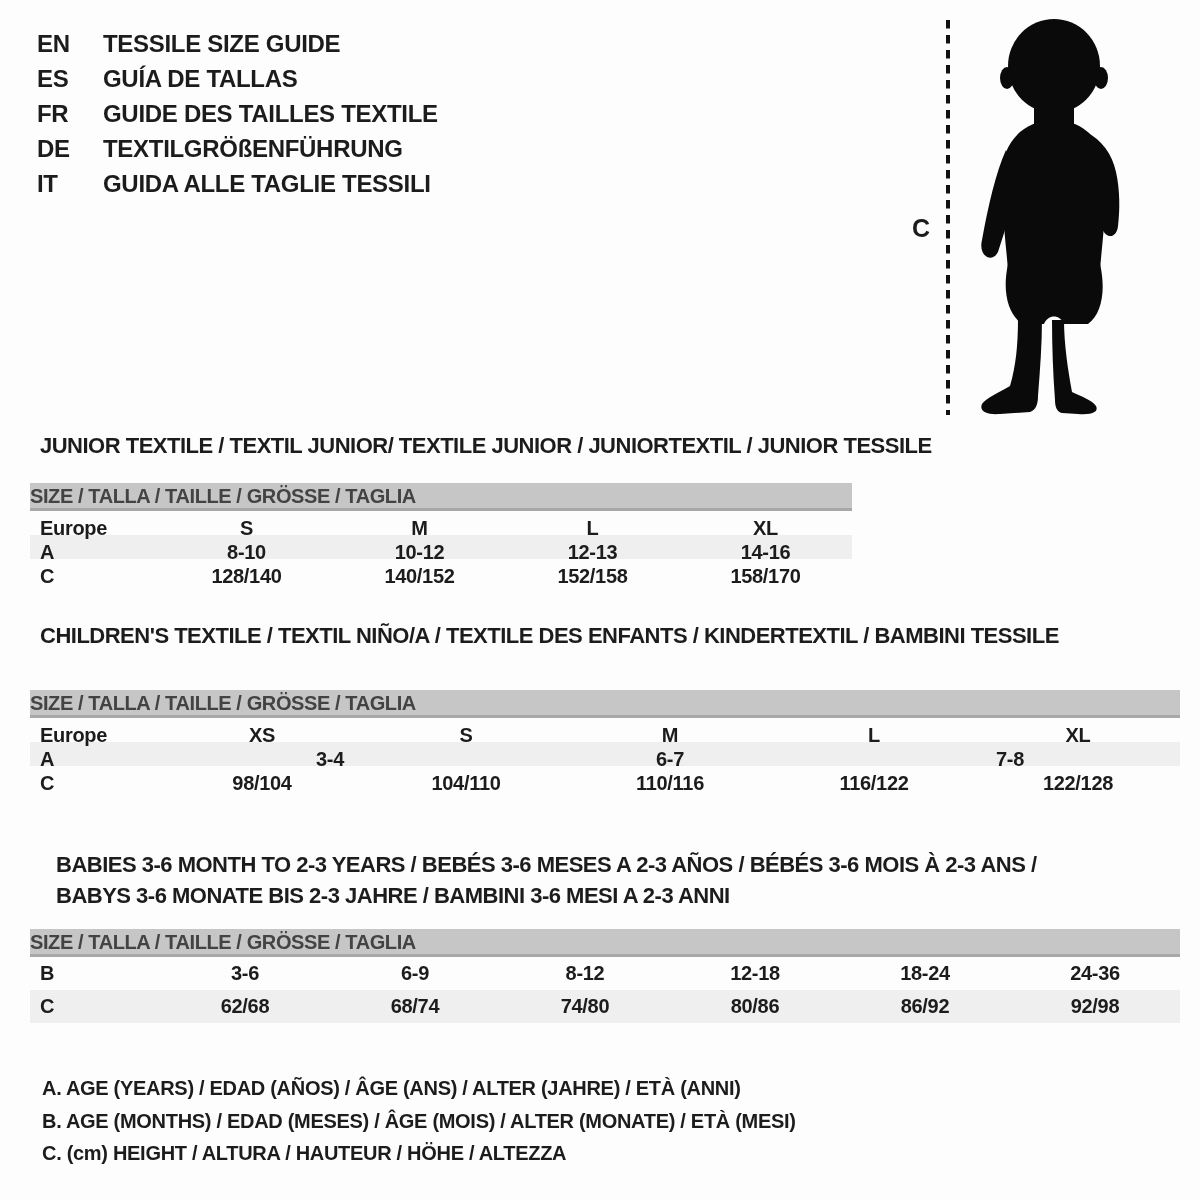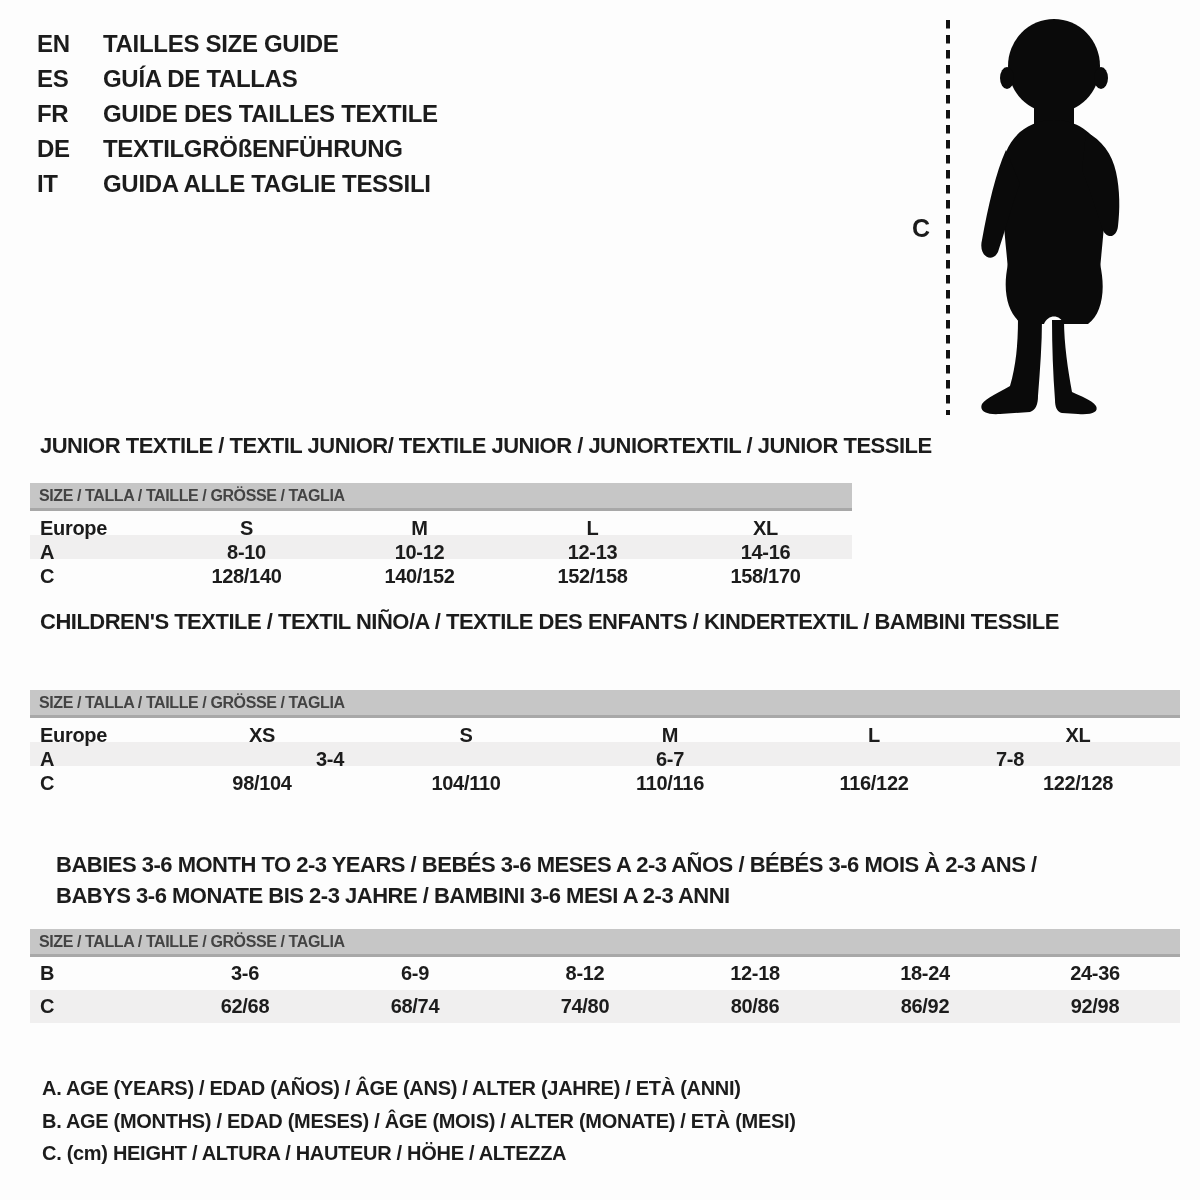--- a/index.html
+++ b/index.html
@@ -12,48 +12,48 @@
   
   .langs{position:absolute;left:37px;top:26px;}
   .lang-row{display:flex;height:35px;align-items:center;font-size:24px;}
   .lang-row .code{width:66px;}
   
   .c-label{position:absolute;left:912px;top:214px;font-size:25px;}
   .figure-svg{position:absolute;left:938px;top:8px;}
   
   .heading{position:absolute;font-size:22px;letter-spacing:-0.5px;line-height:31px;}
   .h-junior{left:40px;top:430px;}
-  .h-children{left:40px;top:606px;}
+  .h-children{left:40px;top:620px;}
   .h-babies{left:56px;top:849px;}
   
   .tbl{position:absolute;left:30px;}
   .tbl-junior{top:483px;width:822px;}
   .tbl-children{top:690px;width:1150px;}
   .tbl-babies{top:929px;width:1150px;}
   .size-bar{
     height:25px;line-height:26px;background:#c6c6c6;border-bottom:3px solid #a8a8a8;
-    padding-left:9px;font-size:16px;color:#434343;letter-spacing:-0.4px;
+    font-size:20px;color:#434343;letter-spacing:-0.4px;
   }
   .t-row{display:flex;height:24px;line-height:34px;font-size:20px;}
   .tbl-babies .t-row{height:33px;line-height:33px;}
   .t-row.shade{background:#f0efef;}
   .t-row .lbl{width:130px;padding-left:10px;box-sizing:border-box;}
   .t-row .cell{flex:1;text-align:center;}
   
   .legend{position:absolute;left:42px;top:1072px;font-size:20px;line-height:32.5px;}
 </style>
 </head>
 <body>
 
 <div class="page">
 
   <div class="langs" id="langs">
       <div class="lang-row">
         <span class="code">EN</span>
-        <span>TAILLES SIZE GUIDE</span>
+        <span>TESSILE SIZE GUIDE</span>
       </div>
       <div class="lang-row">
         <span class="code">ES</span>
         <span>GUÍA DE TALLAS</span>
       </div>
       <div class="lang-row">
         <span class="code">FR</span>
         <span>GUIDE DES TAILLES TEXTILE</span>
       </div>
       <div class="lang-row">

